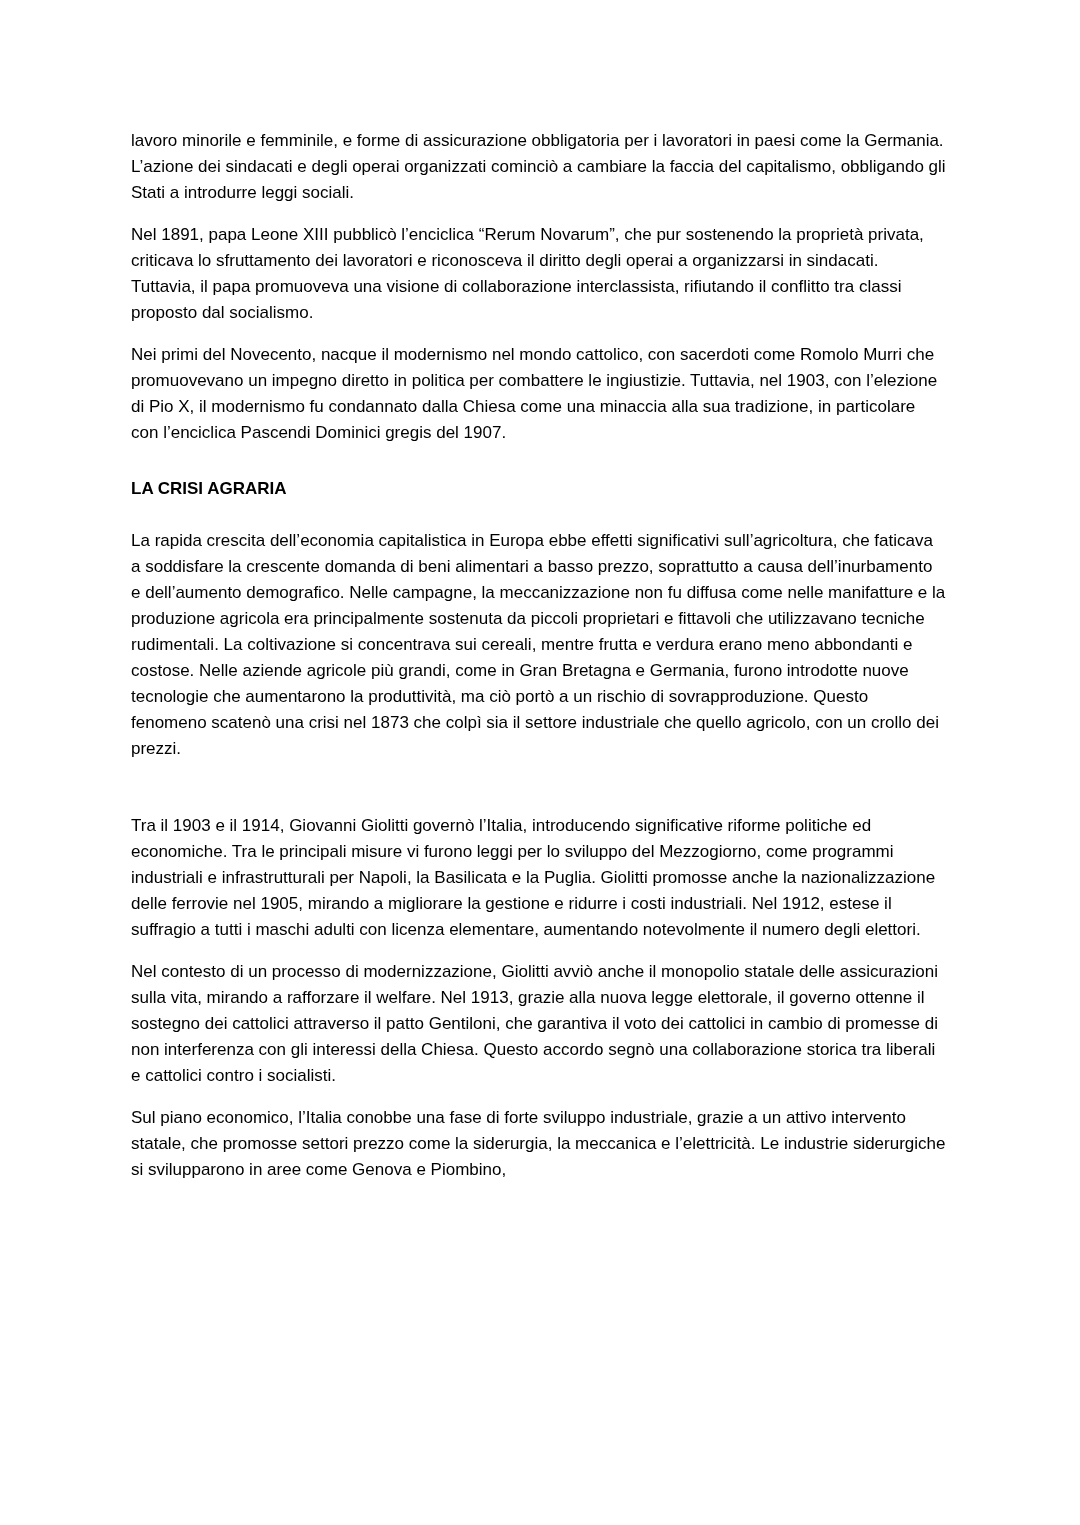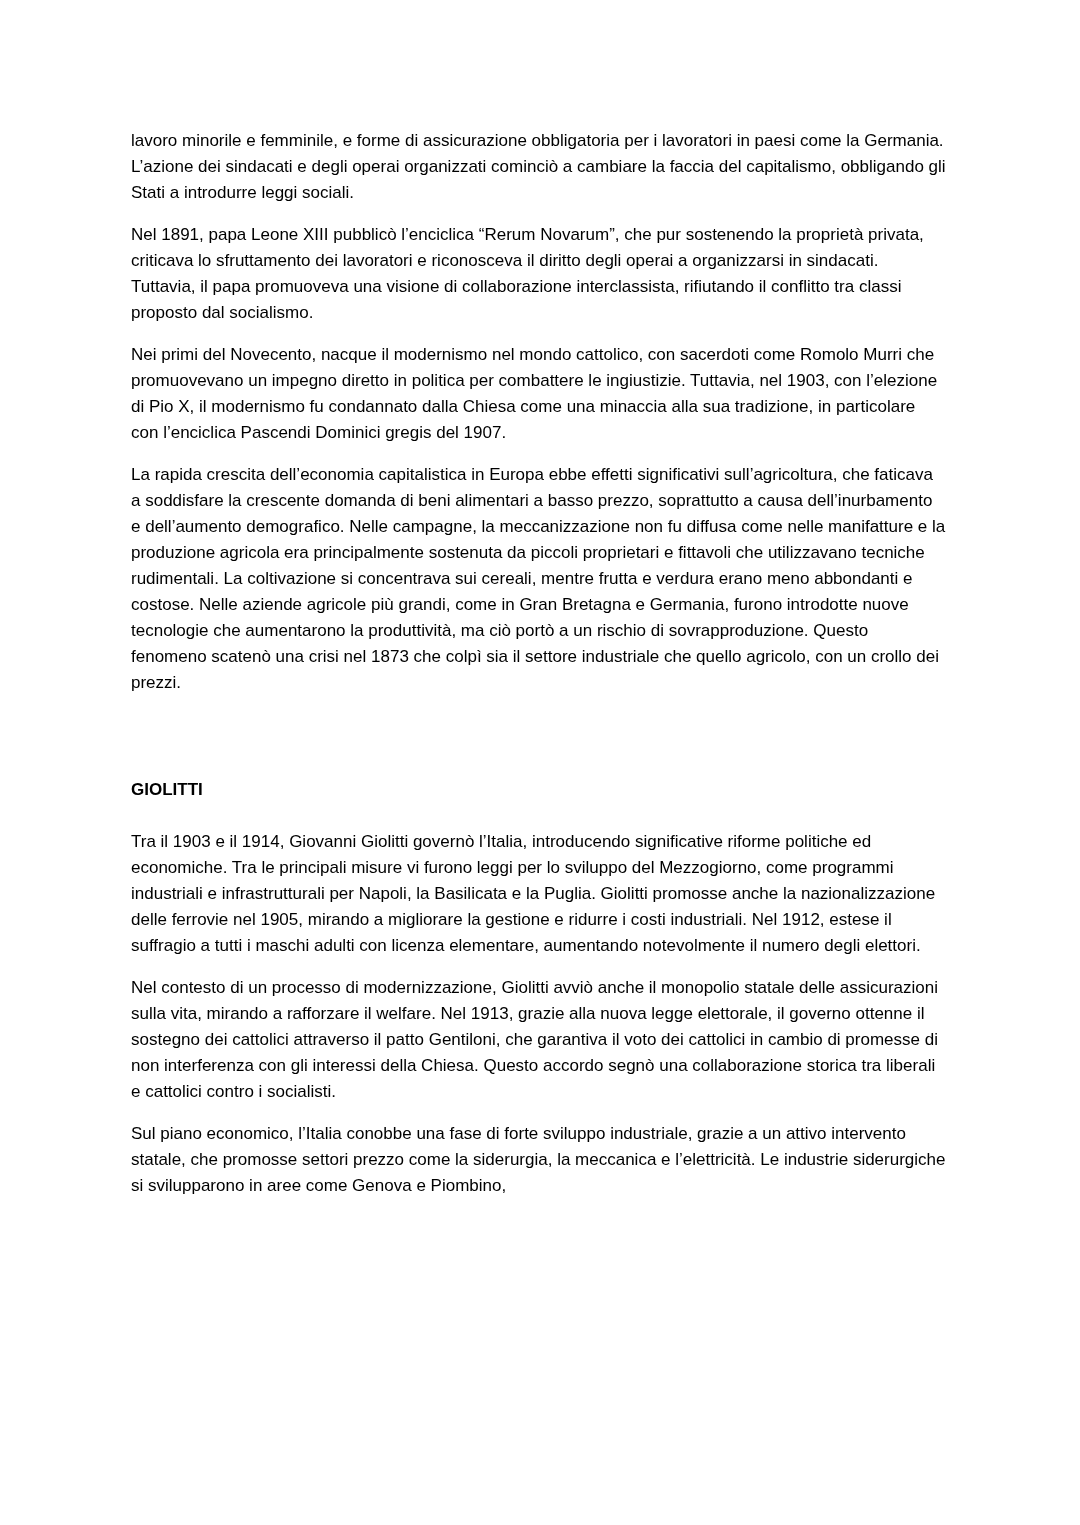--- a/index.html
+++ b/index.html
@@ -40,26 +40,26 @@
 <body>
 
 <div class="page">
 
   <p class="para">lavoro minorile e femminile, e forme di assicurazione obbligatoria per i lavoratori in paesi come la Germania. L’azione dei sindacati e degli operai organizzati cominciò a cambiare la faccia del capitalismo, obbligando gli Stati a introdurre leggi sociali.</p>
 
   <p class="para">Nel 1891, papa Leone XIII pubblicò l’enciclica “Rerum Novarum”, che pur sostenendo la proprietà privata, criticava lo sfruttamento dei lavoratori e riconosceva il diritto degli operai a organizzarsi in sindacati. Tuttavia, il papa promuoveva una visione di collaborazione interclassista, rifiutando il conflitto tra classi proposto dal socialismo.</p>
 
   <p class="para">Nei primi del Novecento, nacque il modernismo nel mondo cattolico, con sacerdoti come Romolo Murri che promuovevano un impegno diretto in politica per combattere le ingiustizie. Tuttavia, nel 1903, con l’elezione di Pio X, il modernismo fu condannato dalla Chiesa come una minaccia alla sua tradizione, in particolare con l’enciclica Pascendi Dominici gregis del 1907.</p>
 
+  <h2 class="heading">LA CRISI AGRARIA</h2>
 
   <p class="para">La rapida crescita dell’economia capitalistica in Europa ebbe effetti significativi sull’agricoltura, che faticava a soddisfare la crescente domanda di beni alimentari a basso prezzo, soprattutto a causa dell’inurbamento e dell’aumento demografico. Nelle campagne, la meccanizzazione non fu diffusa come nelle manifatture e la produzione agricola era principalmente sostenuta da piccoli proprietari e fittavoli che utilizzavano tecniche rudimentali. La coltivazione si concentrava sui cereali, mentre frutta e verdura erano meno abbondanti e costose. Nelle aziende agricole più grandi, come in Gran Bretagna e Germania, furono introdotte nuove tecnologie che aumentarono la produttività, ma ciò portò a un rischio di sovrapproduzione. Questo fenomeno scatenò una crisi nel 1873 che colpì sia il settore industriale che quello agricolo, con un crollo dei prezzi.</p>
 
   <div class="section-spacer"></div>
 
-  <h2 class="heading">GIOLITTI</h2>
 
   <p class="para">Tra il 1903 e il 1914, Giovanni Giolitti governò l’Italia, introducendo significative riforme politiche ed economiche. Tra le principali misure vi furono leggi per lo sviluppo del Mezzogiorno, come programmi industriali e infrastrutturali per Napoli, la Basilicata e la Puglia. Giolitti promosse anche la nazionalizzazione delle ferrovie nel 1905, mirando a migliorare la gestione e ridurre i costi industriali. Nel 1912, estese il suffragio a tutti i maschi adulti con licenza elementare, aumentando notevolmente il numero degli elettori.</p>
 
   <p class="para">Nel contesto di un processo di modernizzazione, Giolitti avviò anche il monopolio statale delle assicurazioni sulla vita, mirando a rafforzare il welfare. Nel 1913, grazie alla nuova legge elettorale, il governo ottenne il sostegno dei cattolici attraverso il patto Gentiloni, che garantiva il voto dei cattolici in cambio di promesse di non interferenza con gli interessi della Chiesa. Questo accordo segnò una collaborazione storica tra liberali e cattolici contro i socialisti.</p>
 
   <p class="para">Sul piano economico, l’Italia conobbe una fase di forte sviluppo industriale, grazie a un attivo intervento statale, che promosse settori prezzo come la siderurgia, la meccanica e l’elettricità. Le industrie siderurgiche si svilupparono in aree come Genova e Piombino,</p>
 
 </div>
 
 </body></html>

